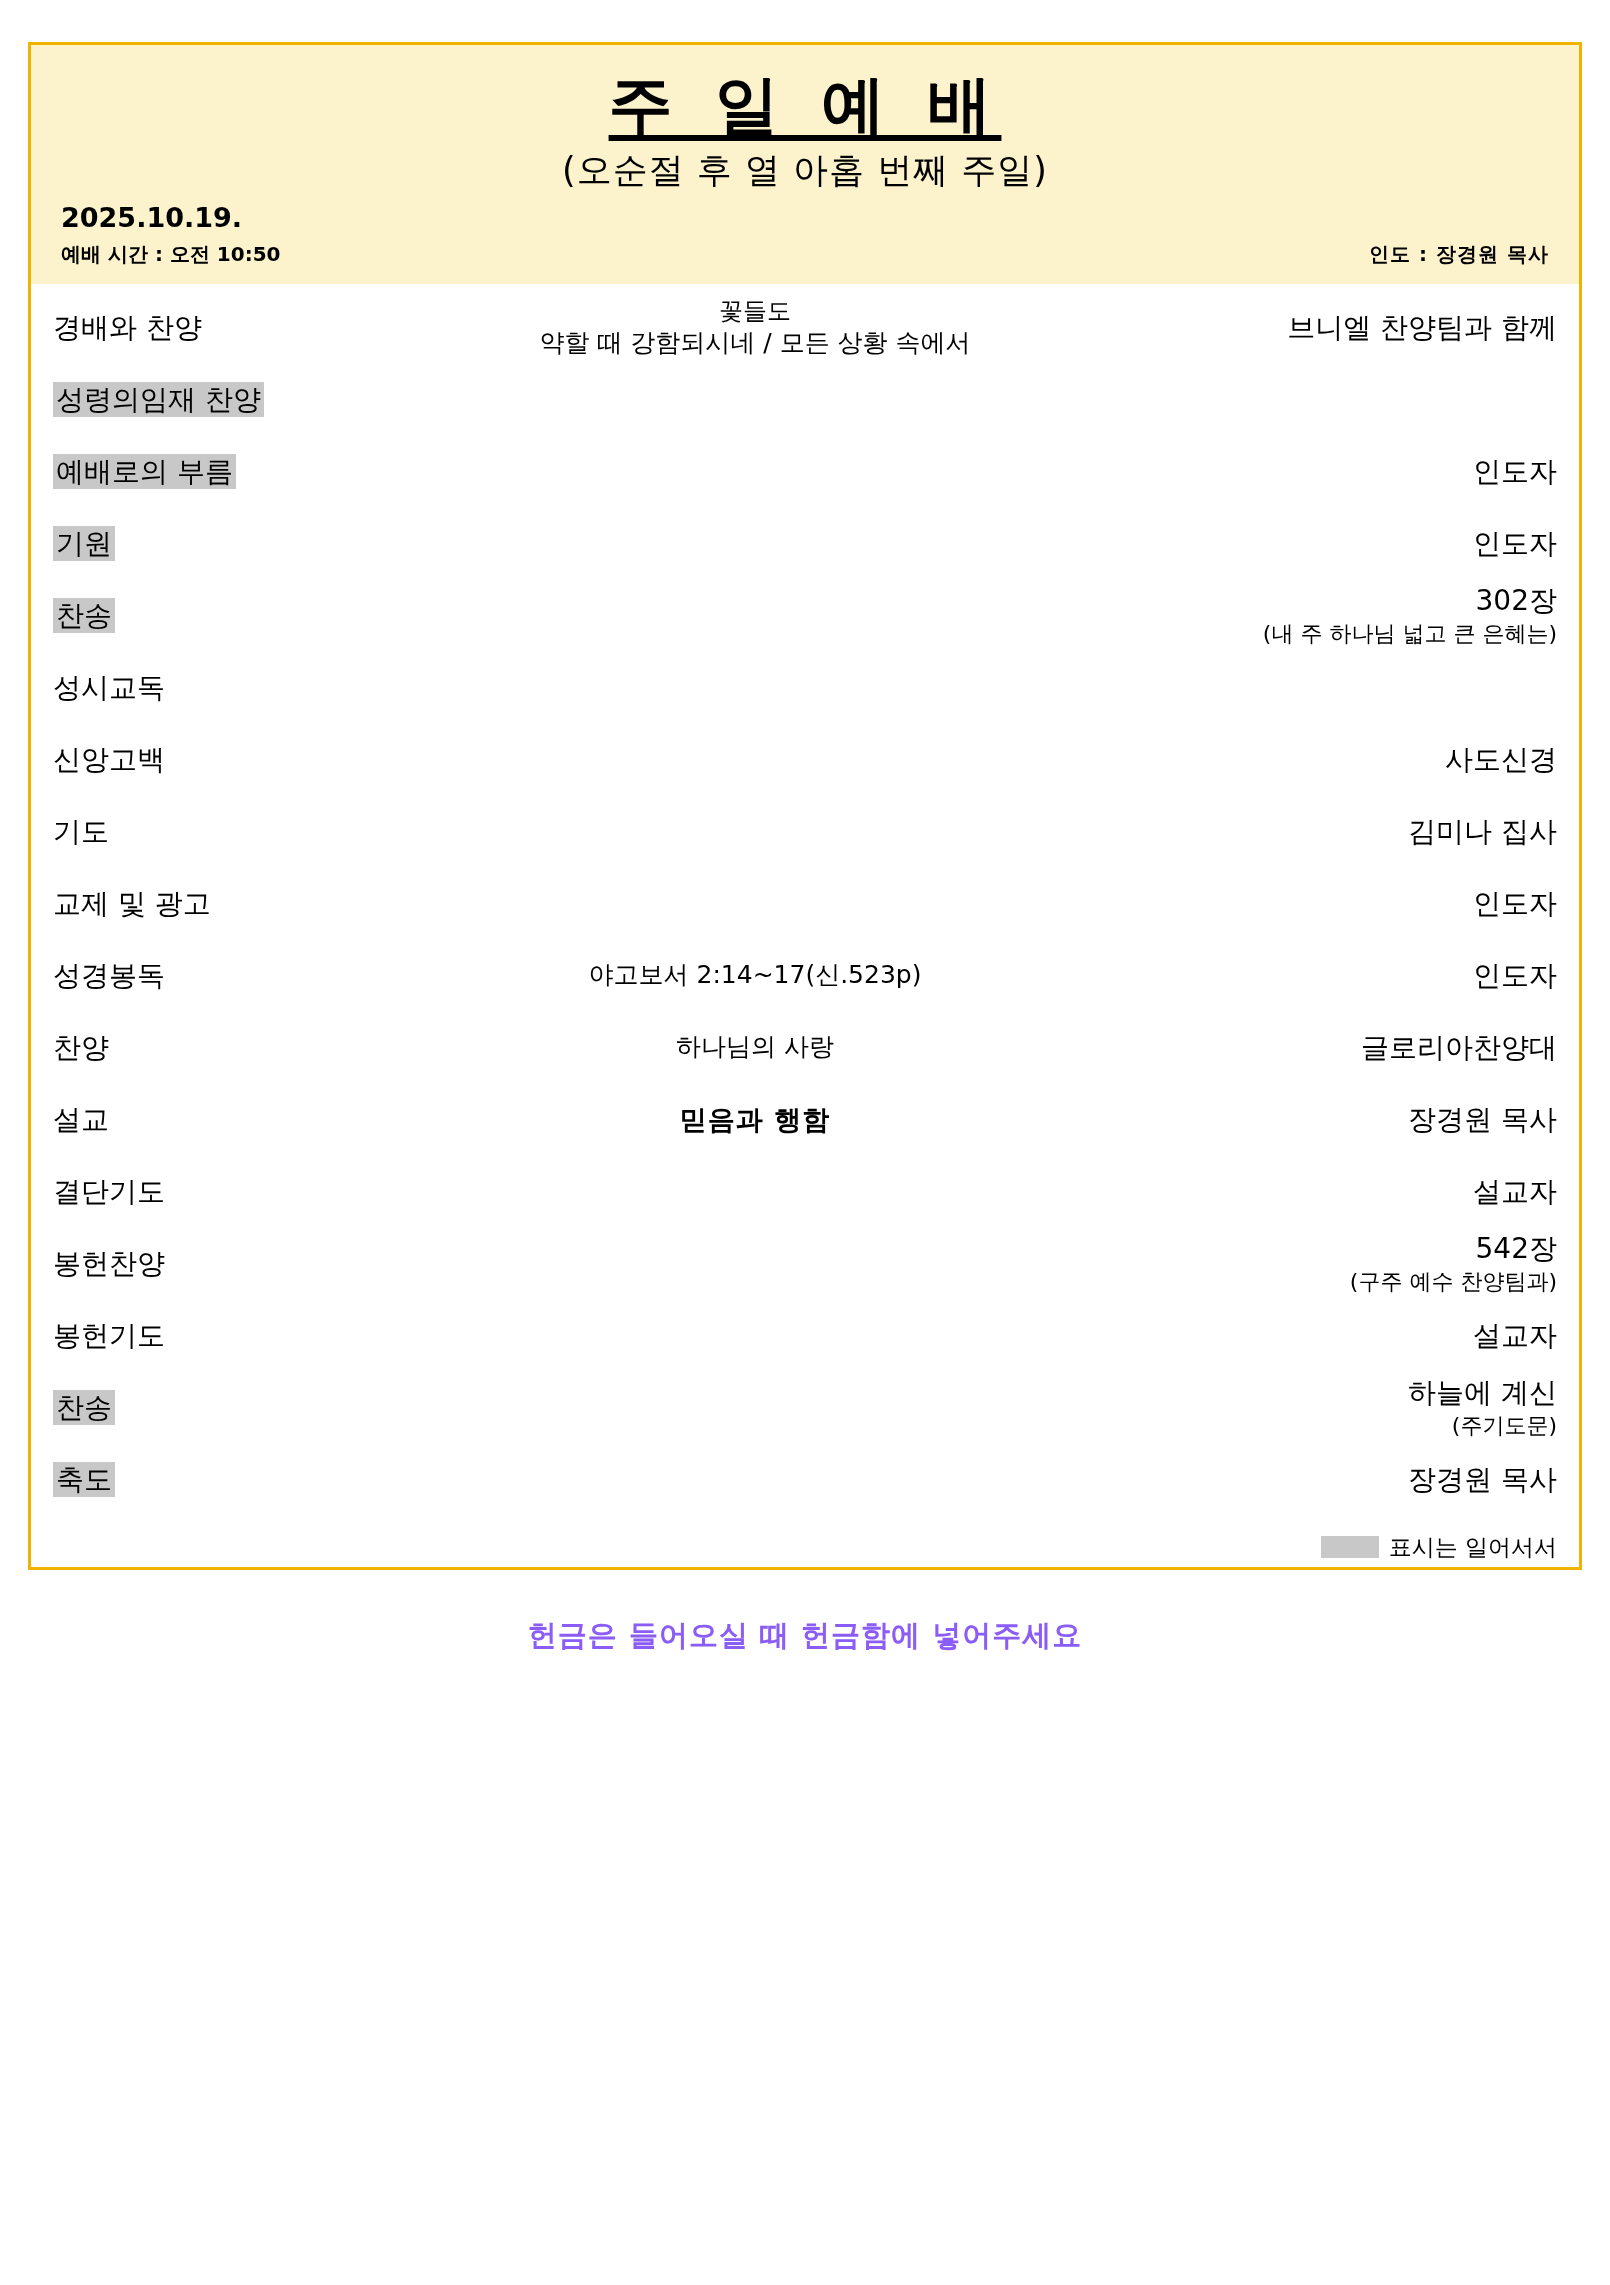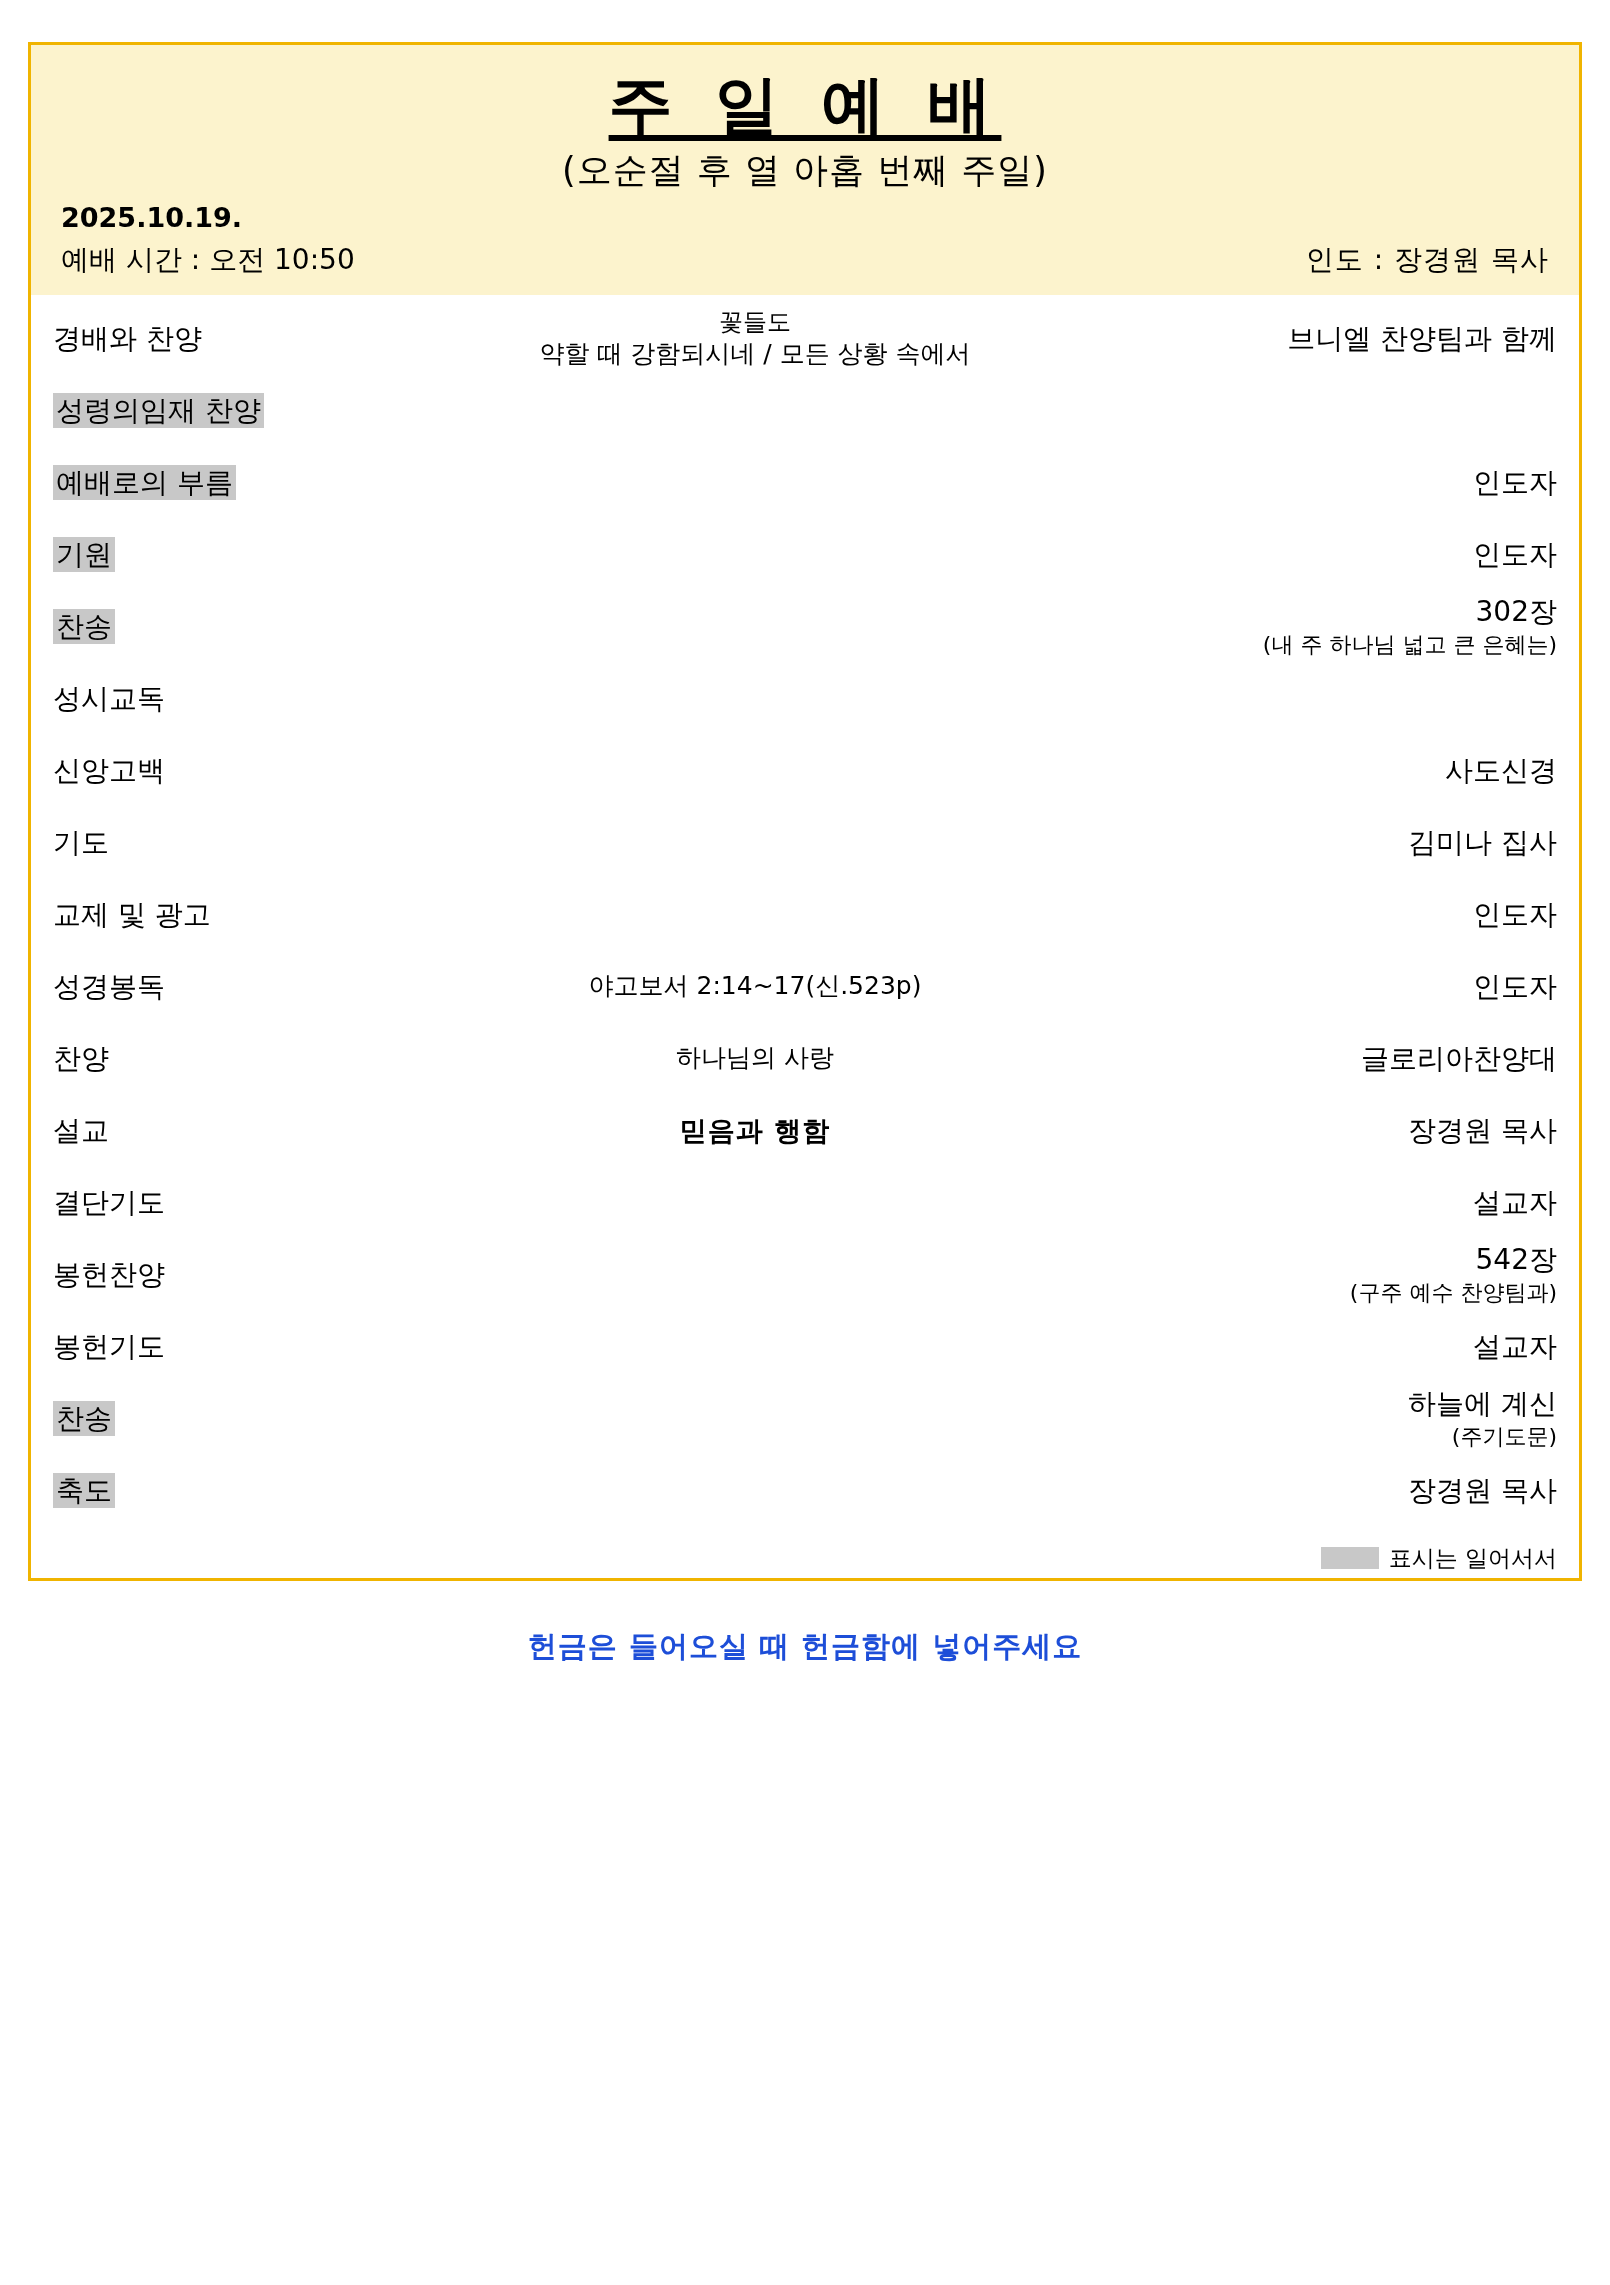--- a/index.html
+++ b/index.html
@@ -49,21 +49,22 @@
   }
   .date-line {
     font-size: 27px;
     font-weight: bold;
     margin-bottom: 8px;
   }
   .time-row {
     display: flex;
     justify-content: space-between;
     align-items: flex-end;
-    font-size: 28px;
+    font-size: 20px;
+    font-weight: bold;
   }
   .time-row .right {
     letter-spacing: 1px;
   }
   
   .order {
     background: #ffffff;
     padding: 8px 22px 10px 22px;
   }
   .row {
@@ -120,21 +121,21 @@
   }
   .legend .swatch {
     display: inline-block;
     width: 58px;
     height: 22px;
     background: #c8c8c8;
   }
   
   .footer-note {
     text-align: center;
-    color: #1d4ed8;
+    color: #8b5cf6;
     font-weight: bold;
     font-size: 29px;
     letter-spacing: 1px;
     margin-top: 46px;
   }
 </style>
 </head>
 <body>
 
 <div class="page">

